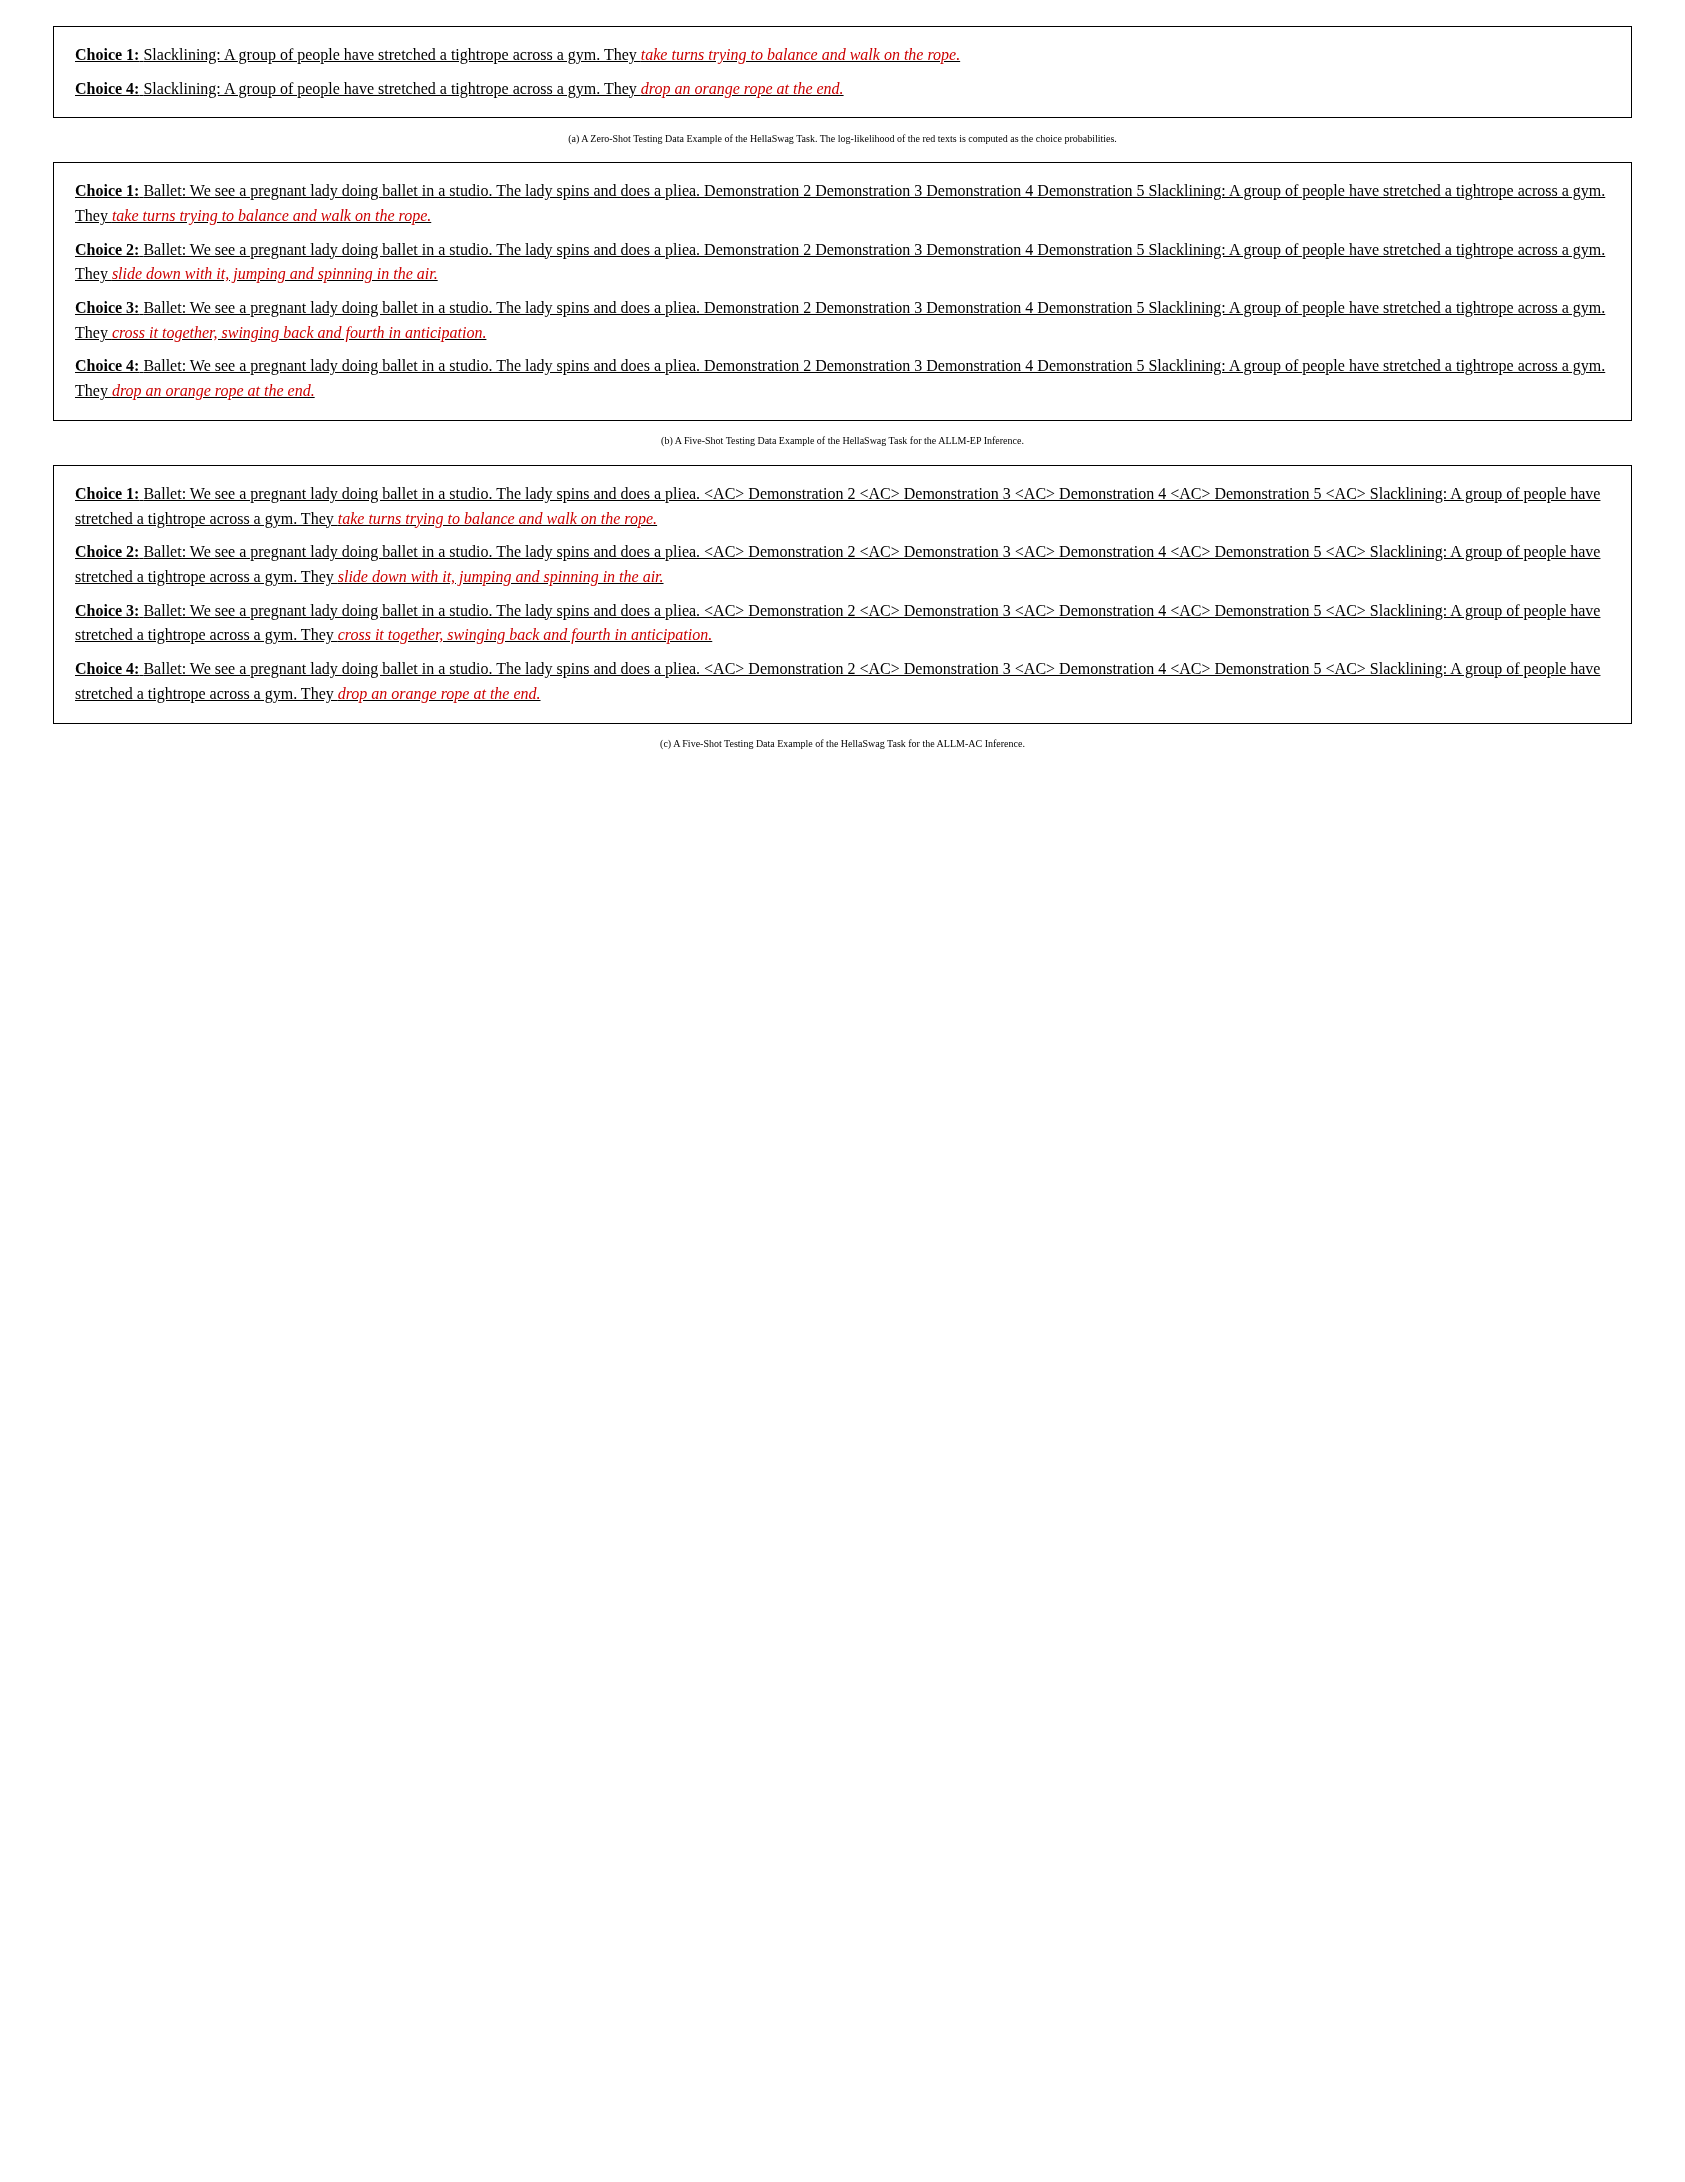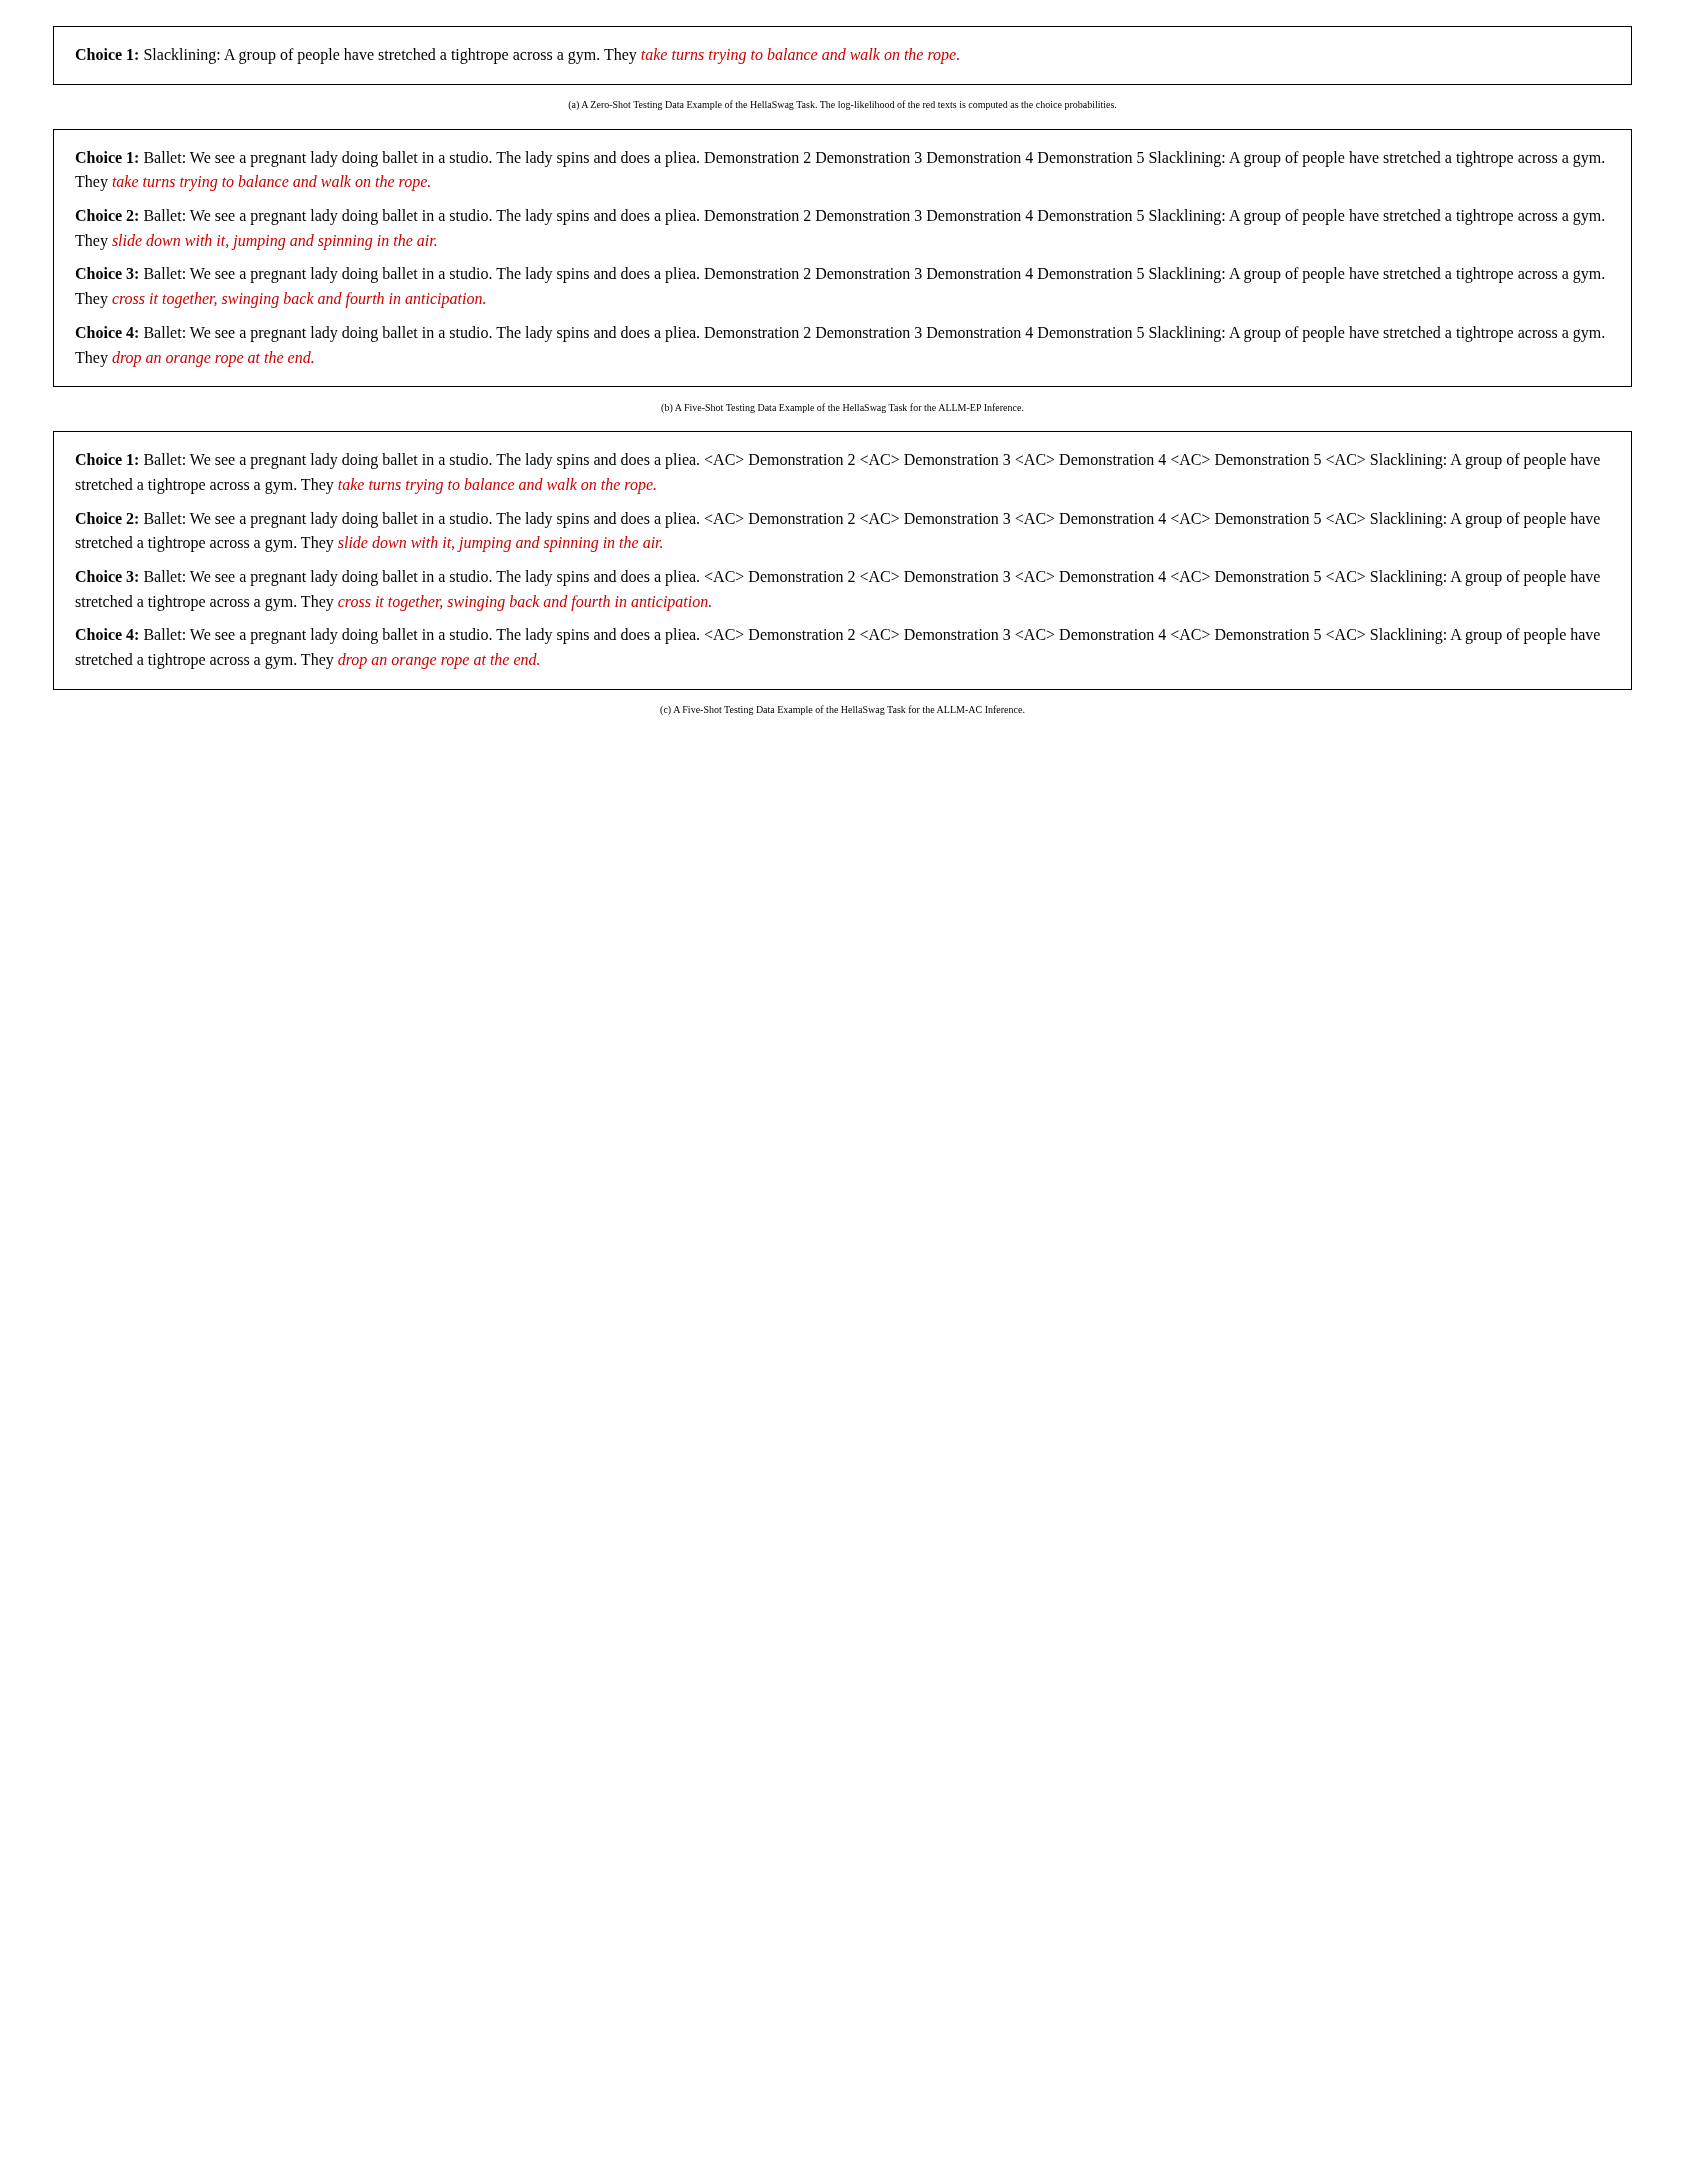--- a/index.html
+++ b/index.html
@@ -13,20 +13,21 @@
       font-size: 16px;
       color: #000000;
       width: 1685px;
       padding: 26px 53px;
     }
     .box {
       border: 1.8px solid #000000;
       padding: 16px 21px;
       margin-bottom: 12.3px;
       background: #ffffff;
+      text-decoration: underline;
     }
     .caption {
       text-align: center;
       font-size: 10px;
       color: #000000;
       margin-bottom: 16px;
       margin-top: 5.3px;
     }
     .choice-block {
       margin-bottom: 8.8px;
@@ -47,20 +48,26 @@
     }
   </style>
 </head>
 <body>
 
 <div class="box">
   <div class="choice-block">
     <p>
       <span class="bold">Choice 1:</span>
       <span> Slacklining: A group of people have stretched a tightrope across a gym. They </span><span class="red-italic">take turns trying to balance and walk on the rope.</span>
+    </p>
+  </div>
+  <div class="choice-block">
+    <p>
+      <span class="bold">Choice 4:</span>
+      <span> Slacklining: A group of people have stretched a tightrope across a gym. They </span><span class="red-italic">drop an orange rope at the end.</span>
     </p>
   </div>
 </div>
 
 <p class="caption">(a) A Zero-Shot Testing Data Example of the HellaSwag Task. The log-likelihood of the red texts is computed as the choice probabilities.</p>
 
 <div class="box">
   <div class="choice-block">
     <p>
       <span class="bold">Choice 1:</span>

